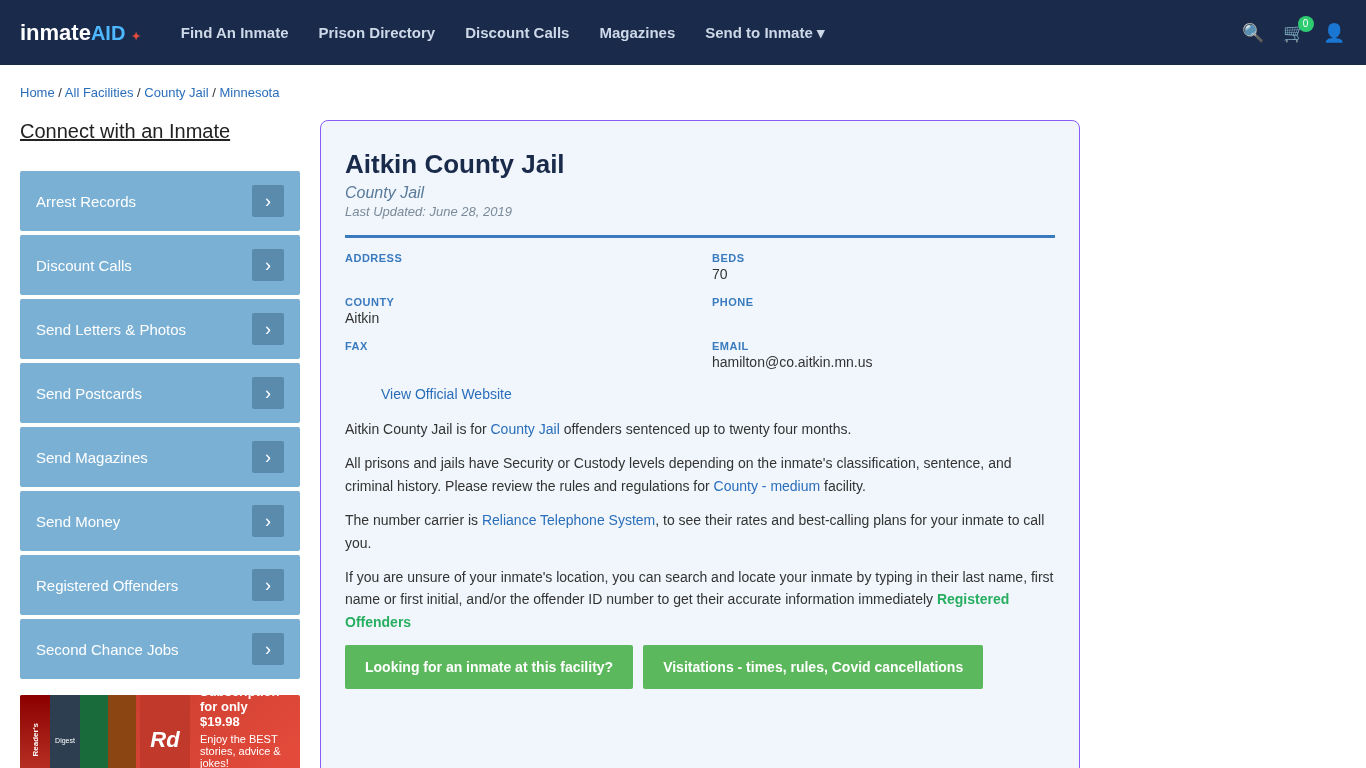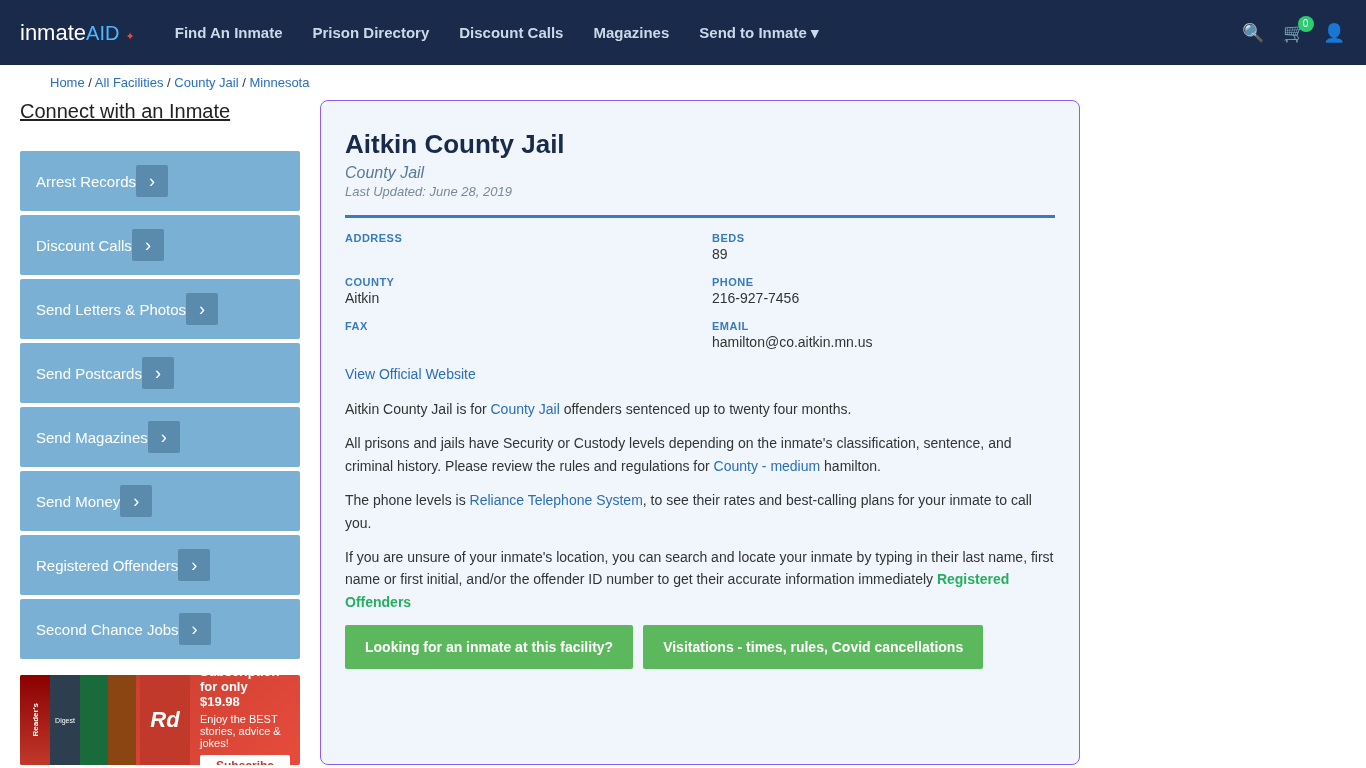--- a/index.html
+++ b/index.html
@@ -60,23 +60,22 @@
       color: #cdd8e8;
       font-size: 15px;
       cursor: pointer;
       display: flex;
       align-items: center;
       gap: 4px;
     }
 
     
     .breadcrumb {
-      padding: 10px 20px;
+      padding: 20px 20px;
       font-size: 13px;
-      margin-left: 30px;
     }
     .breadcrumb a {
       color: #2a6ebb;
       text-decoration: none;
     }
     .breadcrumb span { color: #333; }
 
     
     .main-container {
       display: flex;
@@ -101,20 +100,21 @@
       display: flex;
       flex-direction: column;
       gap: 4px;
     }
     .sidebar-item {
       background: #7ab0d4;
       color: #fff;
       padding: 14px 16px;
       display: flex;
       align-items: center;
+      justify-content: space-between;
       cursor: pointer;
       border-radius: 2px;
       font-size: 15px;
     }
     .sidebar-item-label { color: #fff; font-size: 15px; }
     .sidebar-chevron {
       background: #5a8aac;
       width: 32px;
       height: 32px;
       display: flex;
@@ -259,21 +259,21 @@
       display: flex;
       align-items: center;
       margin-bottom: 14px;
     }
   </style>
 </head>
 <body>
 
 <nav class="navbar">
   <div class="navbar-logo">
-    <span style="font-size:22px;font-weight:normal;color:#fff;">
+    <span style="font-size:22px;font-weight:bold;color:#fff;">
       inmate<span style="color:#4db8ff;font-size:20px;">AID</span>
       <span style="color:#e74c3c;font-size:11px;">✦</span>
     </span>
   </div>
   <div class="nav-links">
     <a class="nav-link">Find An Inmate</a>
     <a class="nav-link">Prison Directory</a>
     <a class="nav-link">Discount Calls</a>
     <a class="nav-link">Magazines</a>
     <a class="nav-link send-to-inmate-btn">Send to Inmate ▾</a>
@@ -366,52 +366,51 @@
     <h1 class="facility-name">Aitkin County Jail</h1>
     <div class="facility-type">County Jail</div>
     <div class="facility-updated">Last Updated: June 28, 2019</div>
 
     <div class="info-grid">
       <div>
         <div class="info-label">ADDRESS</div>
       </div>
       <div>
         <div class="info-label">BEDS</div>
-        <div class="info-value">89</div>
+        <div class="info-value">70</div>
       </div>
       <div>
         <div class="info-label">COUNTY</div>
         <div class="info-value">Aitkin</div>
       </div>
       <div>
         <div class="info-label">PHONE</div>
-        <div class="info-value">216-927-7456</div>
       </div>
       <div>
         <div class="info-label">FAX</div>
       </div>
       <div>
         <div class="info-label">EMAIL</div>
         <div class="info-value">hamilton@co.aitkin.mn.us</div>
       </div>
     </div>
 
-    <div style="margin-bottom:10px;">
+    <div style="margin-bottom:10px;margin-left:36px;">
       <a href="#" class="official-link">View Official Website</a>
     </div>
 
     <div class="description">
       <p>
         <span>Aitkin County Jail is for </span><a href="#" class="desc-link">County Jail</a><span> offenders sentenced up to twenty four months.</span>
       </p>
       <p>
-        <span>All prisons and jails have Security or Custody levels depending on the inmate's classification, sentence, and criminal history. Please review the rules and regulations for </span><a href="#" class="desc-link">County - medium</a><span> hamilton.</span>
+        <span>All prisons and jails have Security or Custody levels depending on the inmate's classification, sentence, and criminal history. Please review the rules and regulations for </span><a href="#" class="desc-link">County - medium</a><span> facility.</span>
       </p>
       <p>
-        <span>The phone levels is </span><a href="#" class="desc-link">Reliance Telephone System</a><span>, to see their rates and best-calling plans for your inmate to call you.</span>
+        <span>The number carrier is </span><a href="#" class="desc-link">Reliance Telephone System</a><span>, to see their rates and best-calling plans for your inmate to call you.</span>
       </p>
       <p>
         <span>If you are unsure of your inmate's location, you can search and locate your inmate by typing in their last name, first name or first initial, and/or the offender ID number to get their accurate information immediately </span><a href="#" class="desc-link-green">Registered Offenders</a>
       </p>
     </div>
 
     <div class="action-buttons">
       <button class="btn-find-inmate">Looking for an inmate at this facility?</button>
       <button class="btn-visitation">Visitations - times, rules, Covid cancellations</button>
     </div>

